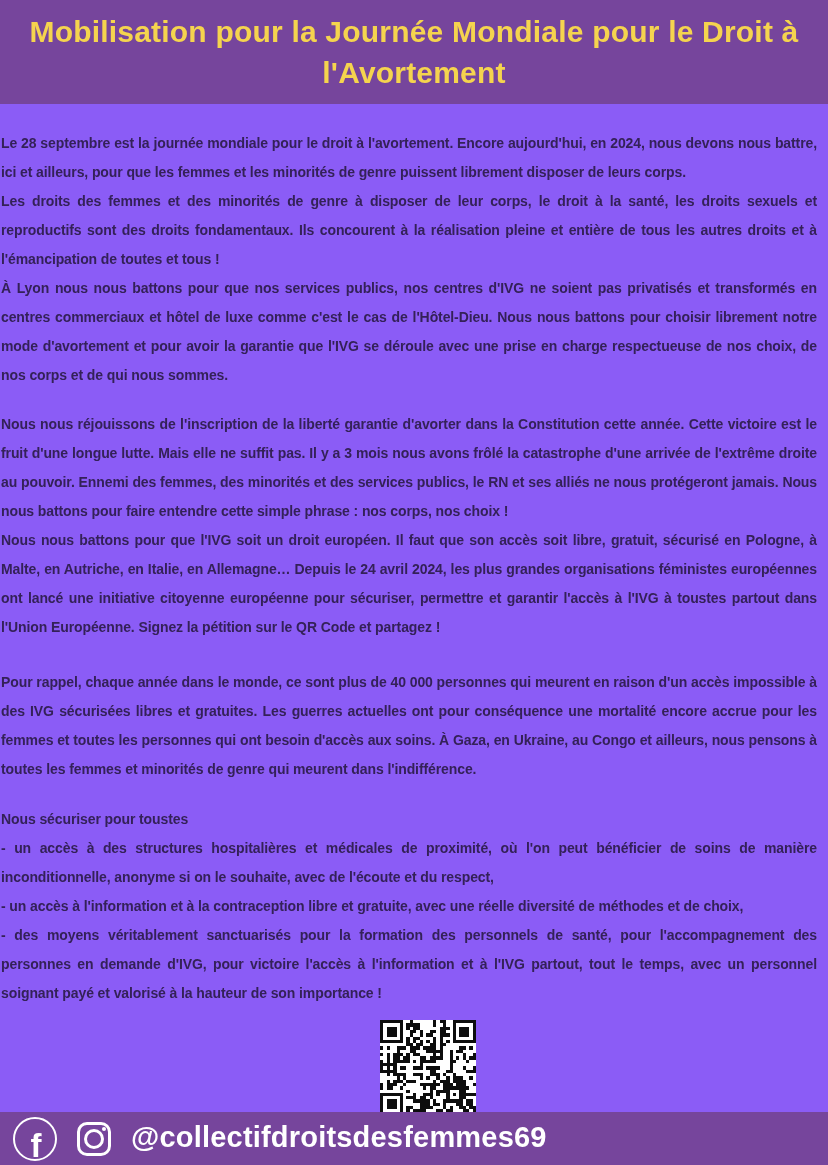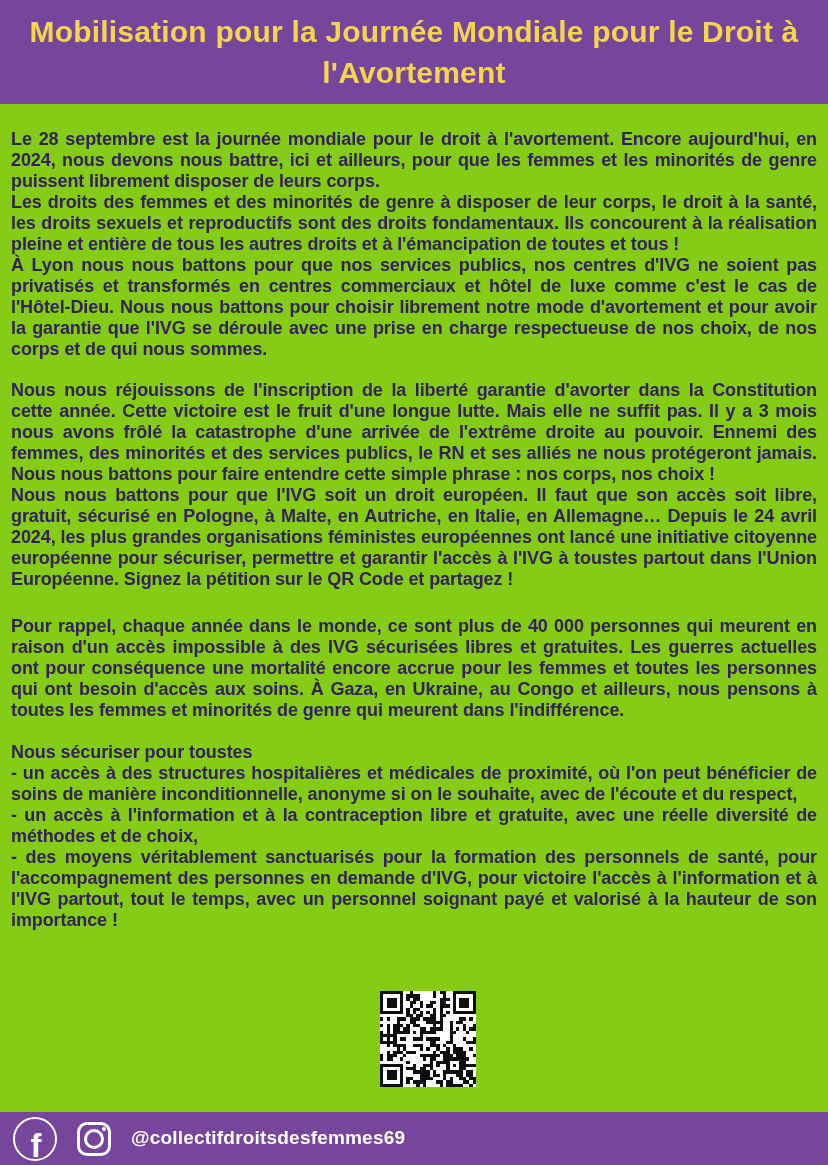--- a/index.html
+++ b/index.html
@@ -1,36 +1,36 @@
 <!DOCTYPE html>
 <html><head>
 <meta charset="utf-8">
 <style>
   html,body { margin:0; padding:0; background:#e8e8e8; }
   .page {
     position:relative; width:828px; height:1165px; margin:0 auto;
-    background:#84cc16; overflow:hidden;
+    background:#8b5cf6; overflow:hidden;
     font-family:"Liberation Sans","DejaVu Sans",sans-serif;
   }
   
   .banner {
     height:104px; background:#76459c;
     display:flex; align-items:center; justify-content:center;
   }
   .banner h1 {
     margin:0; padding:0 24px; max-width:780px;
     color:#f5d44e; font-size:30px; font-weight:700;
     line-height:41px; text-align:center; letter-spacing:0.2px;
   }
   
   .content {
     min-height:875px; box-sizing:border-box;
-    padding:25px 11px 0 11px;
+    padding:25px 11px 0 1px;
     color:#342158; font-weight:700;
-    font-size:18px; line-height:21px; letter-spacing:-0.1px;
+    font-size:14px; line-height:29px; letter-spacing:-0.1px;
     text-align:justify; hyphens:none;
   }
   .content p { margin:0; }
   .gap-a { margin-top:20px !important; }
   .gap-b { margin-top:26px !important; }
   .gap-c { margin-top:21px !important; }
   .gap-d { margin-top:19px !important; }
   
   .qr-wrap { display:flex; justify-content:center; margin-top:12px; }
   .qr-box { position:relative; left:14px; background:#ffffff; line-height:0; }
@@ -56,21 +56,21 @@
   }
   .ig-lens {
     position:absolute; inset:4px; border:3.5px solid #ffffff;
     border-radius:50%; box-sizing:border-box;
   }
   .ig-dot {
     position:absolute; top:2px; right:2px; width:4.5px; height:4.5px;
     background:#ffffff; border-radius:50%;
   }
   .handle {
-    color:#ffffff; font-size:19px; font-weight:700; letter-spacing:0.2px;
+    color:#ffffff; font-size:29px; font-weight:700; letter-spacing:0.2px;
     transform:translateY(-1px);
   }
 </style>
 </head>
 <body>
 
 <div class="page">
 
   <header class="banner">
     <h1>Mobilisation pour la Journée Mondiale pour le Droit à l'Avortement</h1>

